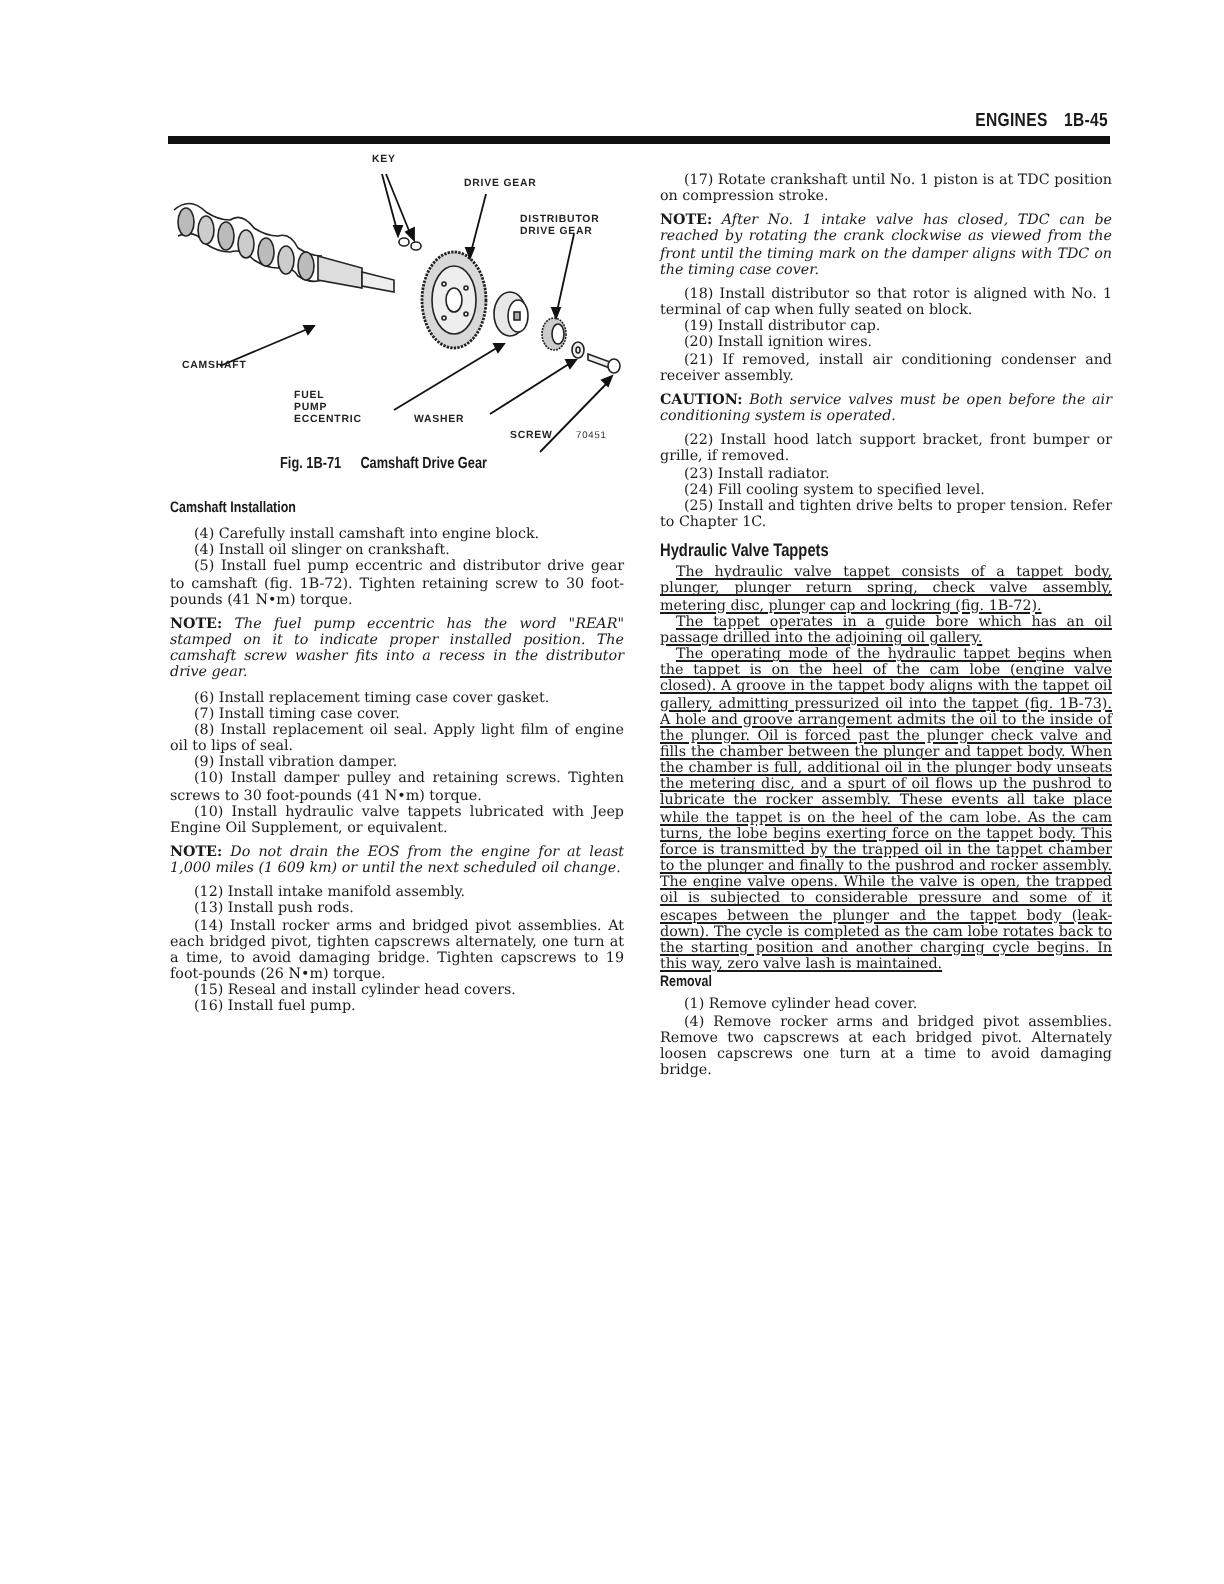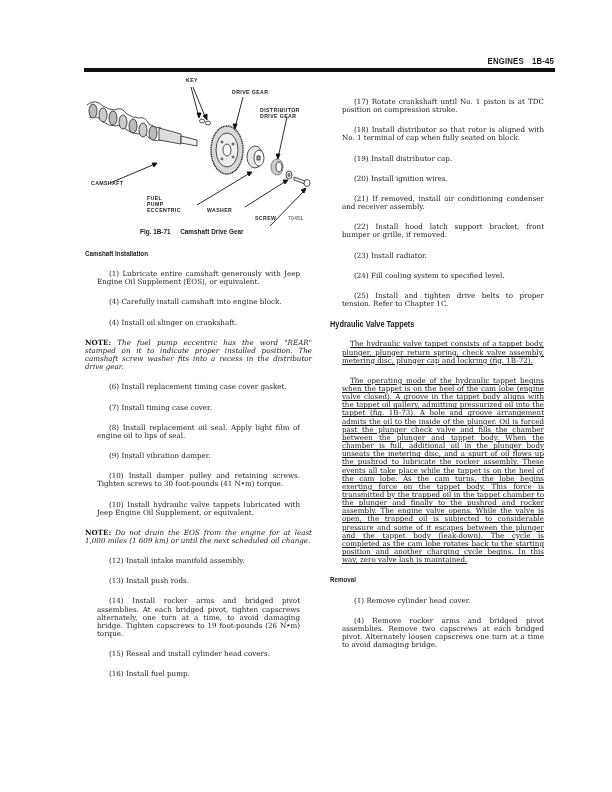--- a/index.html
+++ b/index.html
@@ -3,21 +3,21 @@
 <meta charset="utf-8">
 <style>
   html, body { margin:0; padding:0; background:#ffffff; }
   body { width:612px; height:792px; position:relative; overflow:hidden; font-family:"DejaVu Serif", "Liberation Serif", serif; color:#1a1a1a; }
   .page-header { position:absolute; right:58px; top:55px; font-family:"Liberation Sans", "DejaVu Sans", sans-serif; font-weight:bold; font-size:9.5px; letter-spacing:0.2px; transform:scaleX(0.82); transform-origin:right center; white-space:nowrap; }
   .page-header .pg { margin-left:10px; }
   .rule { position:absolute; left:84px; width:471px; top:68px; height:4px; background:#111; }
   .col { position:absolute; font-size:7.15px; line-height:8.15px; text-align:justify; }
   .col.left { left:85px; width:227px; top:250px; }
   .col.right { left:330px; width:226px; top:86px; }
-  .col p { margin:12px; }
+  .col p { margin:0; }
   .col p.step { text-indent:12px; }
   .col p.para { text-indent:8px;text-decoration:underline; }
   .col p.note { margin:4px 0 4px 0; }
   .col .note-label { font-weight:bold; font-style:normal; }
   .col .note-body { font-style:italic; }
   .sec-head { font-family:"Liberation Sans", "DejaVu Sans", sans-serif; font-weight:bold; font-size:7.6px; transform:scaleX(0.82); transform-origin:left center; white-space:nowrap; margin:0 0 5px 0; }
   .sec-head.big { font-size:9px; margin-top:6px; margin-bottom:3px; }
   .sec-head.small { margin-top:1px; margin-bottom:3px; }
   .figure { position:absolute; left:85px; top:80px; width:228px; height:148px; }
   .figure svg { position:absolute; left:0; top:0; }
@@ -119,47 +119,50 @@
   <div class="fig-label" style="left:122px; top:128px;">WASHER</div>
   <div class="fig-label" style="left:170px; top:136px;">SCREW</div>
   <div class="fig-code" style="left:203px; top:136px;">70451</div>
 </div>
 <div class="fig-caption">
   <span class="num">Fig. 1B-71</span><span>Camshaft Drive Gear</span>
 </div>
 
 <div class="col left">
   <div class="sec-head">Camshaft Installation</div>
-  <p class="step">(1) Lubricate entire camshaft generously with Jeep Engine Oil Supplement (EOS), or equivalent.</p>
   <p class="step">(4) Carefully install camshaft into engine block.</p>
   <p class="step">(4) Install oil slinger on crankshaft.</p>
+  <p class="step">(5) Install fuel pump eccentric and distributor drive gear to camshaft (fig. 1B-72). Tighten retaining screw to 30 foot-pounds (41 N•m) torque.</p>
   <p class="note"><span class="note-label">NOTE:</span> <span class="note-body">The fuel pump eccentric has the word "REAR" stamped on it to indicate proper installed position. The camshaft screw washer fits into a recess in the distributor drive gear.</span></p>
   <p class="step">(6) Install replacement timing case cover gasket.</p>
   <p class="step">(7) Install timing case cover.</p>
   <p class="step">(8) Install replacement oil seal. Apply light film of engine oil to lips of seal.</p>
   <p class="step">(9) Install vibration damper.</p>
   <p class="step">(10) Install damper pulley and retaining screws. Tighten screws to 30 foot-pounds (41 N•m) torque.</p>
   <p class="step">(10) Install hydraulic valve tappets lubricated with Jeep Engine Oil Supplement, or equivalent.</p>
   <p class="note"><span class="note-label">NOTE:</span> <span class="note-body">Do not drain the EOS from the engine for at least 1,000 miles (1 609 km) or until the next scheduled oil change.</span></p>
   <p class="step">(12) Install intake manifold assembly.</p>
   <p class="step">(13) Install push rods.</p>
   <p class="step">(14) Install rocker arms and bridged pivot assemblies. At each bridged pivot, tighten capscrews alternately, one turn at a time, to avoid damaging bridge. Tighten capscrews to 19 foot-pounds (26 N•m) torque.</p>
   <p class="step">(15) Reseal and install cylinder head covers.</p>
   <p class="step">(16) Install fuel pump.</p>
 </div>
 
 <div class="col right">
   <p class="step">(17) Rotate crankshaft until No. 1 piston is at TDC position on compression stroke.</p>
+  <p class="note"><span class="note-label">NOTE:</span> <span class="note-body">After No. 1 intake valve has closed, TDC can be reached by rotating the crank clockwise as viewed from the front until the timing mark on the damper aligns with TDC on the timing case cover.</span></p>
   <p class="step">(18) Install distributor so that rotor is aligned with No. 1 terminal of cap when fully seated on block.</p>
   <p class="step">(19) Install distributor cap.</p>
   <p class="step">(20) Install ignition wires.</p>
   <p class="step">(21) If removed, install air conditioning condenser and receiver assembly.</p>
+  <p class="note"><span class="note-label">CAUTION:</span> <span class="note-body">Both service valves must be open before the air conditioning system is operated.</span></p>
   <p class="step">(22) Install hood latch support bracket, front bumper or grille, if removed.</p>
   <p class="step">(23) Install radiator.</p>
   <p class="step">(24) Fill cooling system to specified level.</p>
   <p class="step">(25) Install and tighten drive belts to proper tension. Refer to Chapter 1C.</p>
   <div class="sec-head big">Hydraulic Valve Tappets</div>
   <p class="para">The hydraulic valve tappet consists of a tappet body, plunger, plunger return spring, check valve assembly, metering disc, plunger cap and lockring (fig. 1B-72).</p>
+  <p class="para">The tappet operates in a guide bore which has an oil passage drilled into the adjoining oil gallery.</p>
   <p class="para">The operating mode of the hydraulic tappet begins when the tappet is on the heel of the cam lobe (engine valve closed). A groove in the tappet body aligns with the tappet oil gallery, admitting pressurized oil into the tappet (fig. 1B-73). A hole and groove arrangement admits the oil to the inside of the plunger. Oil is forced past the plunger check valve and fills the chamber between the plunger and tappet body. When the chamber is full, additional oil in the plunger body unseats the metering disc, and a spurt of oil flows up the pushrod to lubricate the rocker assembly. These events all take place while the tappet is on the heel of the cam lobe. As the cam turns, the lobe begins exerting force on the tappet body. This force is transmitted by the trapped oil in the tappet chamber to the plunger and finally to the pushrod and rocker assembly. The engine valve opens. While the valve is open, the trapped oil is subjected to considerable pressure and some of it escapes between the plunger and the tappet body (leak-down). The cycle is completed as the cam lobe rotates back to the starting position and another charging cycle begins. In this way, zero valve lash is maintained.</p>
   <div class="sec-head small">Removal</div>
   <p class="step">(1) Remove cylinder head cover.</p>
   <p class="step">(4) Remove rocker arms and bridged pivot assemblies. Remove two capscrews at each bridged pivot. Alternately loosen capscrews one turn at a time to avoid damaging bridge.</p>
 </div>
 
 </body></html>

